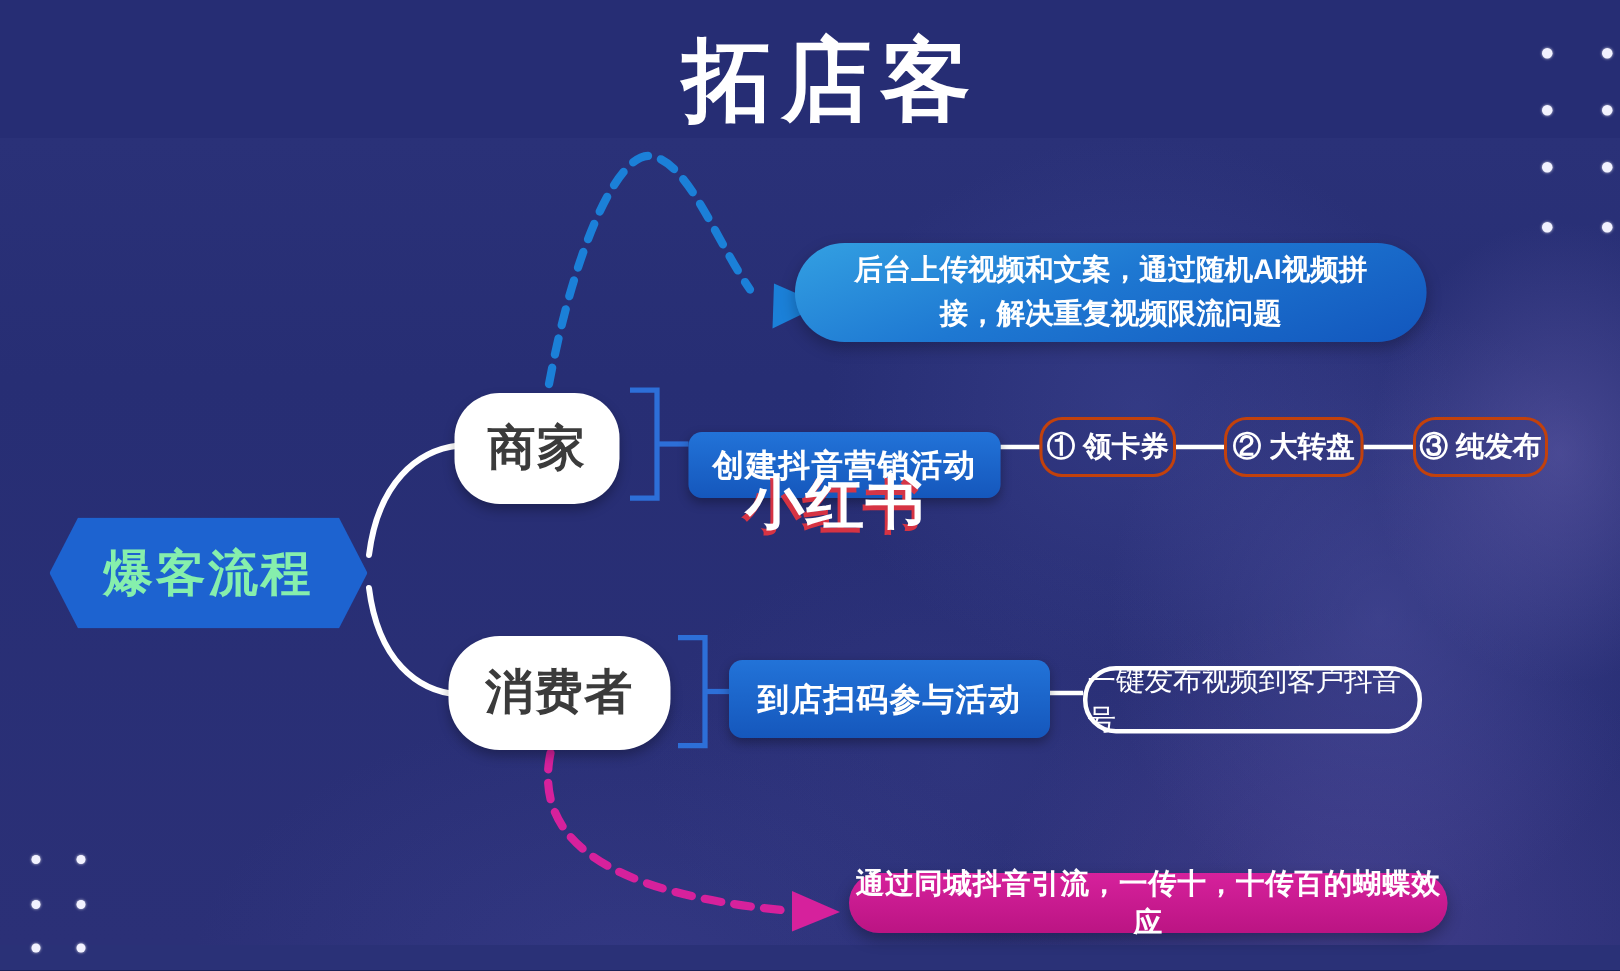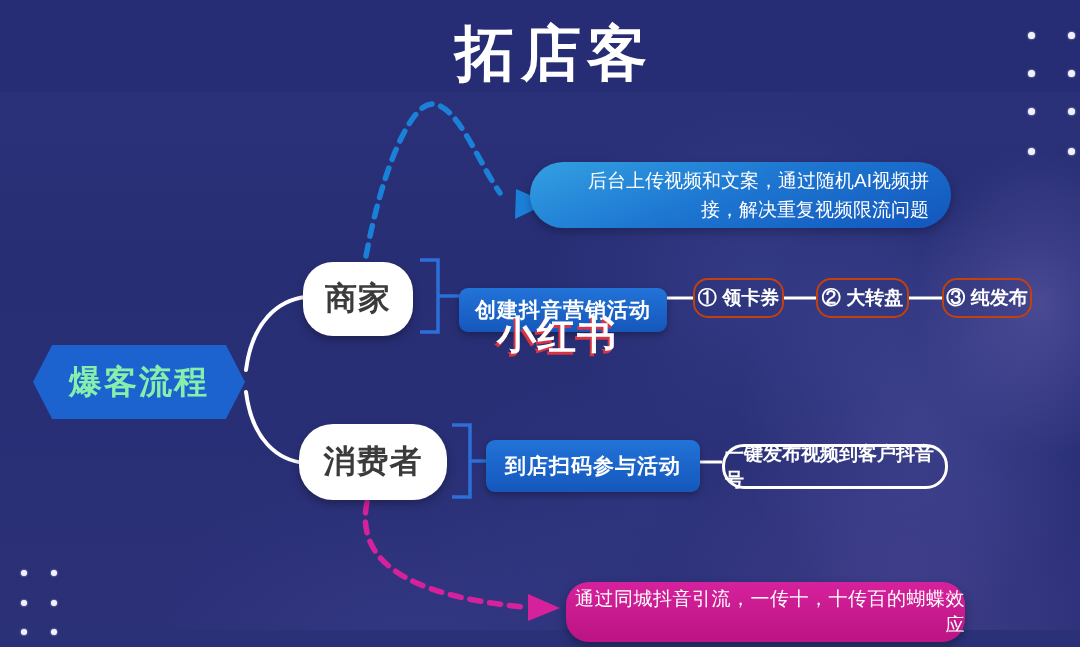--- a/index.html
+++ b/index.html
@@ -22,30 +22,30 @@
   }
   .footer-band{position:absolute;left:0;right:0;bottom:0;height:17px;background:#2a3177;}
   .title{
     position:absolute;left:0;top:14px;width:1080px;text-align:center;
     font-family:"DejaVu Serif","Liberation Serif",serif;
     font-size:60px;font-weight:700;color:#ffffff;letter-spacing:6px;padding-left:14px;
   }
   svg.overlay{position:absolute;left:0;top:0;width:1080px;height:647px;pointer-events:none;}
   .callout{
     position:absolute;display:flex;align-items:center;justify-content:center;
-    color:#fff;font-weight:400;text-align:right;
+    color:#fff;font-weight:700;text-align:center;
   }
   .callout-top{
     left:530px;top:162px;width:421px;height:66px;border-radius:33px;
     background:linear-gradient(160deg,#33a0e2 0%,#1e78d2 45%,#1256bd 100%);
     font-size:19px;line-height:1.55;padding:0 22px;box-sizing:border-box;
     box-shadow:0 4px 10px rgba(0,0,0,.25);
   }
   .callout-bottom{
-    left:566px;top:582px;width:399px;height:60px;border-radius:23px;
+    left:566px;top:582px;width:399px;height:40px;border-radius:23px;
     background:linear-gradient(180deg,#d6219c 0%,#bb1483 100%);
     font-size:19px;letter-spacing:.5px;
     box-shadow:0 4px 10px rgba(0,0,0,.3);
   }
   .hex{
     position:absolute;left:33px;top:345px;width:212px;height:74px;
     background:#1d63d0;
     clip-path:polygon(0% 50%,9% 0%,91% 0%,100% 50%,91% 100%,9% 100%);
     display:flex;align-items:center;justify-content:center;
     color:#86efac;font-size:33px;font-weight:700;letter-spacing:2px;
@@ -72,21 +72,21 @@
     display:flex;align-items:center;justify-content:center;box-sizing:border-box;
     color:#fff;font-size:19px;font-weight:700;background:rgba(38,45,116,.15);
   }
   .opt1{left:693px;width:91px;}
   .opt2{left:816px;width:93px;}
   .opt3{left:942px;width:90px;}
   .result-pill{
     position:absolute;left:722px;top:444px;width:226px;height:45px;
     border:3px solid #ffffff;border-radius:22px;box-sizing:border-box;
     display:flex;align-items:center;justify-content:center;
-    color:#fff;font-size:19px;font-weight:700;background:rgba(38,45,116,.15);
+    color:#fff;font-size:19px;font-weight:400;background:rgba(38,45,116,.15);
   }
   .watermark{
     position:absolute;left:497px;top:308px;
     color:#fff;font-size:39px;font-weight:700;letter-spacing:1px;
     text-shadow:-2px 3px 0 rgba(223,52,64,.95);
   }
   .dot{position:absolute;width:7px;height:7px;border-radius:50%;background:#f2f2ff;box-shadow:0 0 2px rgba(255,255,255,.8);}
   .dot.small{width:6px;height:6px;}
 </style>
 </head>

